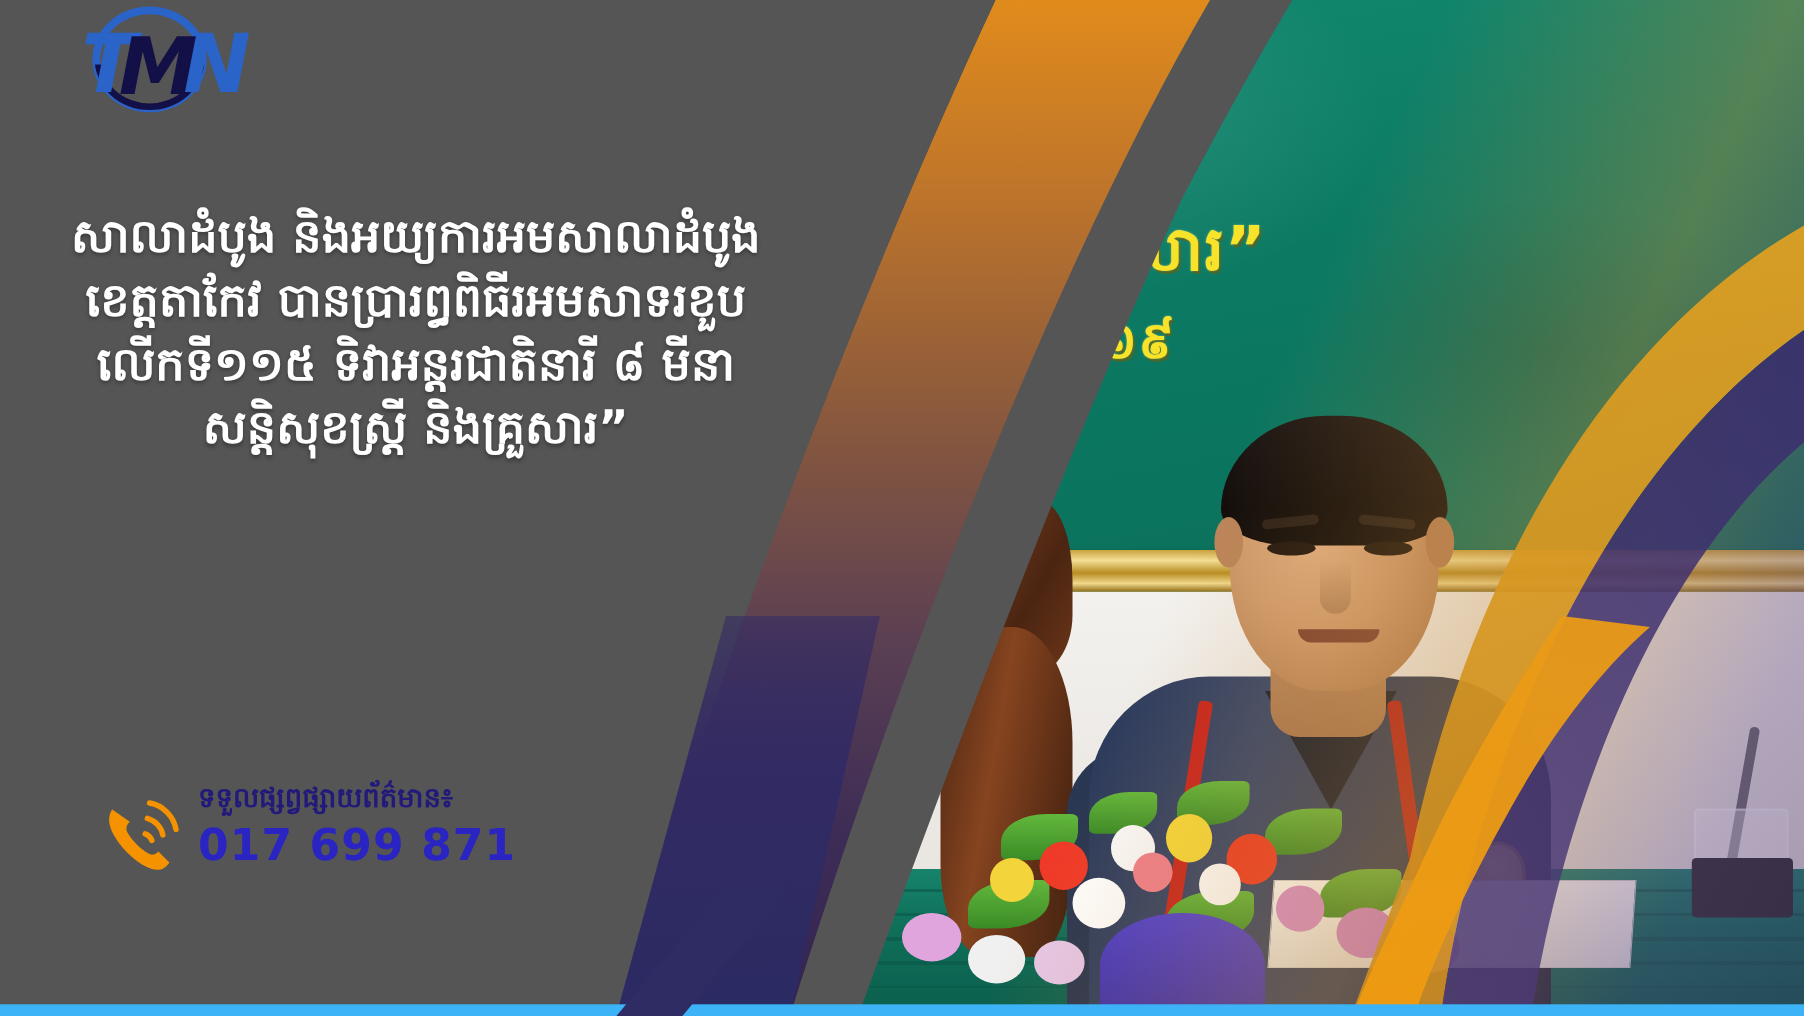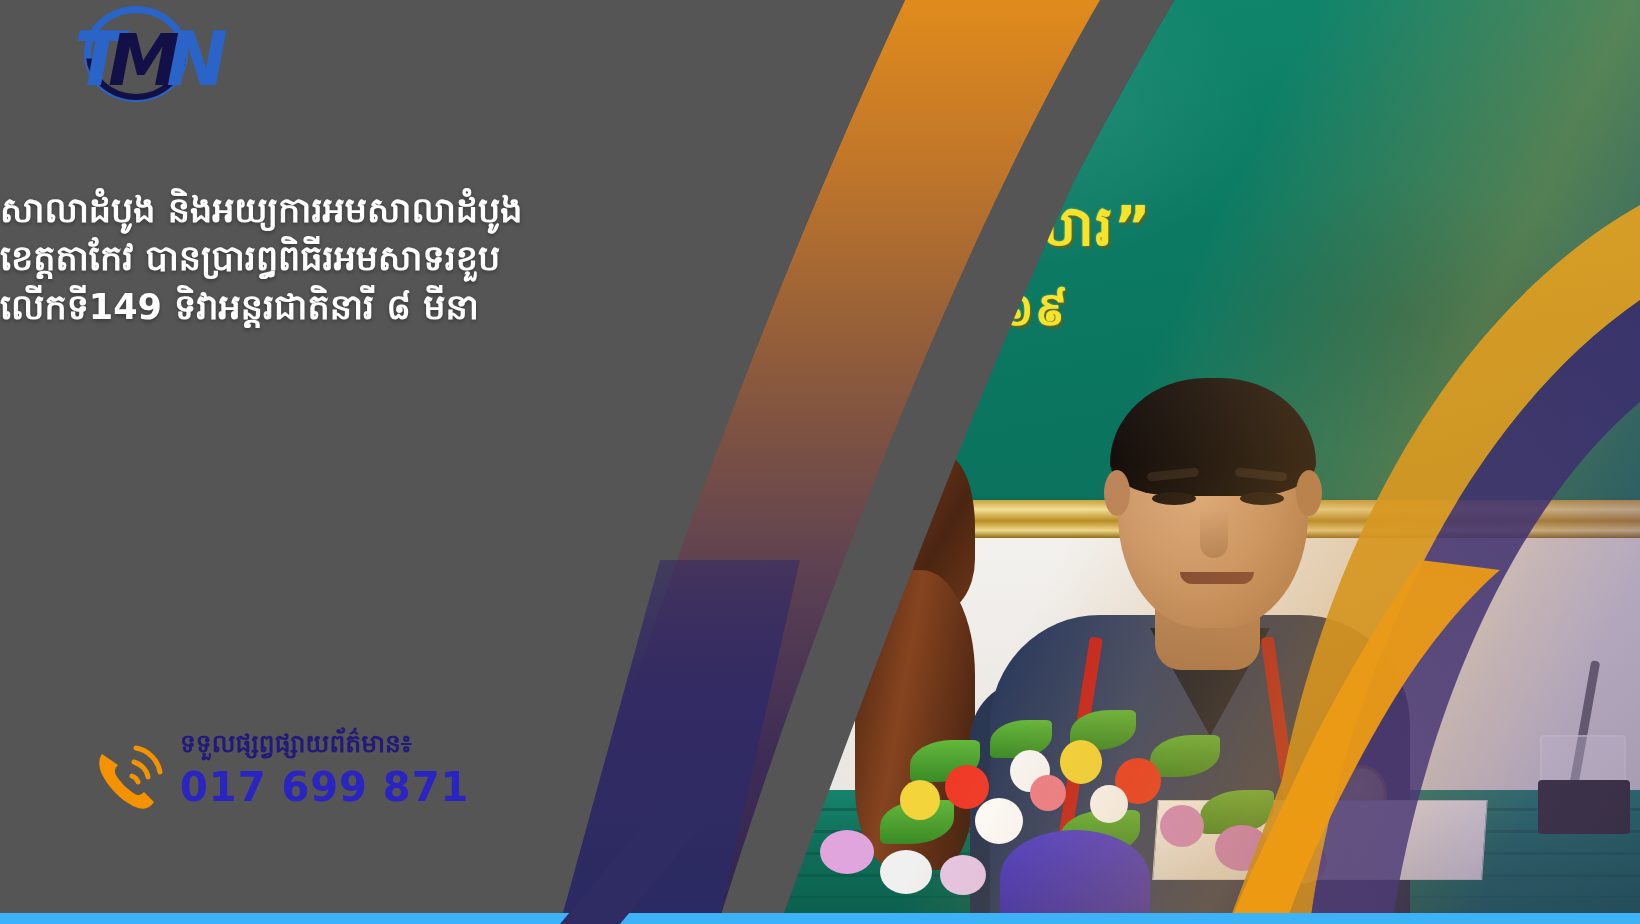--- a/index.html
+++ b/index.html
@@ -218,28 +218,28 @@
   .logo-letter { position:absolute; font-weight:900; font-style:italic; line-height:1; }
   #lt-T { left:14px; top:18px; font-size:74px; color:#2a64c8; letter-spacing:-6px; }
   #lt-M { left:48px; top:20px; font-size:72px; color:#121046; letter-spacing:-8px; }
   #lt-N { left:106px; top:18px; font-size:74px; color:#2a64c8; letter-spacing:-6px; }
   #logo-wordmark {
     position:absolute; left:8px; top:100px; width:250px;
     font-size:26px; font-weight:700; color:#1b1554; letter-spacing:3px;
   }
 
   #headline {
-    position:absolute; left:0; top:186px; width:700px;
-    color:#ffffff; 
-    font-size:35px; line-height:1.38; font-weight:700;
+    position:absolute; left:28px; top:186px; width:700px;
+    color:#ffffff; text-align:center;
+    font-size:42px; line-height:1.38; font-weight:700;
     text-shadow: 0 2px 4px rgba(0,0,0,.35);
   }
   #headline div { white-space:nowrap; }
 
-  #contact { position:absolute; left:88px; top:724px; width:420px; height:100px; }
+  #contact { position:absolute; left:88px; top:706px; width:420px; height:100px; }
   #phone-icon { position:absolute; left:0; top:14px; width:90px; height:76px; }
   #contact-label {
     position:absolute; left:92px; top:4px; font-size:25px; color:#221a7a; font-weight:700;
   }
   #contact-number {
     position:absolute; left:92px; top:40px; font-size:40px; color:#2a24c2; font-weight:900;
     letter-spacing:1px;
   }
 
   
@@ -344,21 +344,22 @@
       <div id="logo-ring2"></div>
       <div class="logo-letter" id="lt-T">T</div>
       <div class="logo-letter" id="lt-N">N</div>
       <div class="logo-letter" id="lt-M">M</div>
     </div>
   </div>
 
   <div id="headline">
     <div>សាលាដំបូង និងអយ្យការអមសាលាដំបូង</div>
     <div>ខេត្តតាកែវ បានប្រារព្ធពិធីរអមសាទរខួប</div>
-    <div>លើកទី149 ទិវាអន្តរជាតិនារី ៨ មីនា</div>
+    <div>លើកទី១១៥ ទិវាអន្តរជាតិនារី ៨ មីនា</div>
+    <div>សន្តិសុខស្ត្រី និងគ្រួសារ”</div>
   </div>
 
   <div id="contact">
     <svg id="phone-icon" viewBox="0 0 90 76">
       <path d="M14 16 C10 22 10 30 16 40 C24 54 38 66 50 70 C57 72 62 70 66 64 L56 54 C53 57 50 58 47 56 C40 52 32 44 28 37 C26 33 27 30 30 27 Z" fill="#f59200"></path>
       <path d="M48 10 C60 12 70 22 72 34" fill="none" stroke="#f59200" stroke-width="5" stroke-linecap="round"></path>
       <path d="M46 24 C53 26 59 32 60 39" fill="none" stroke="#f59200" stroke-width="5" stroke-linecap="round"></path>
       <path d="M44 38 C47 39 49 41 50 44" fill="none" stroke="#f59200" stroke-width="5" stroke-linecap="round"></path>
     </svg>
     <div id="contact-label">ទទួលផ្សព្វផ្សាយព័ត៌មាន៖</div>

